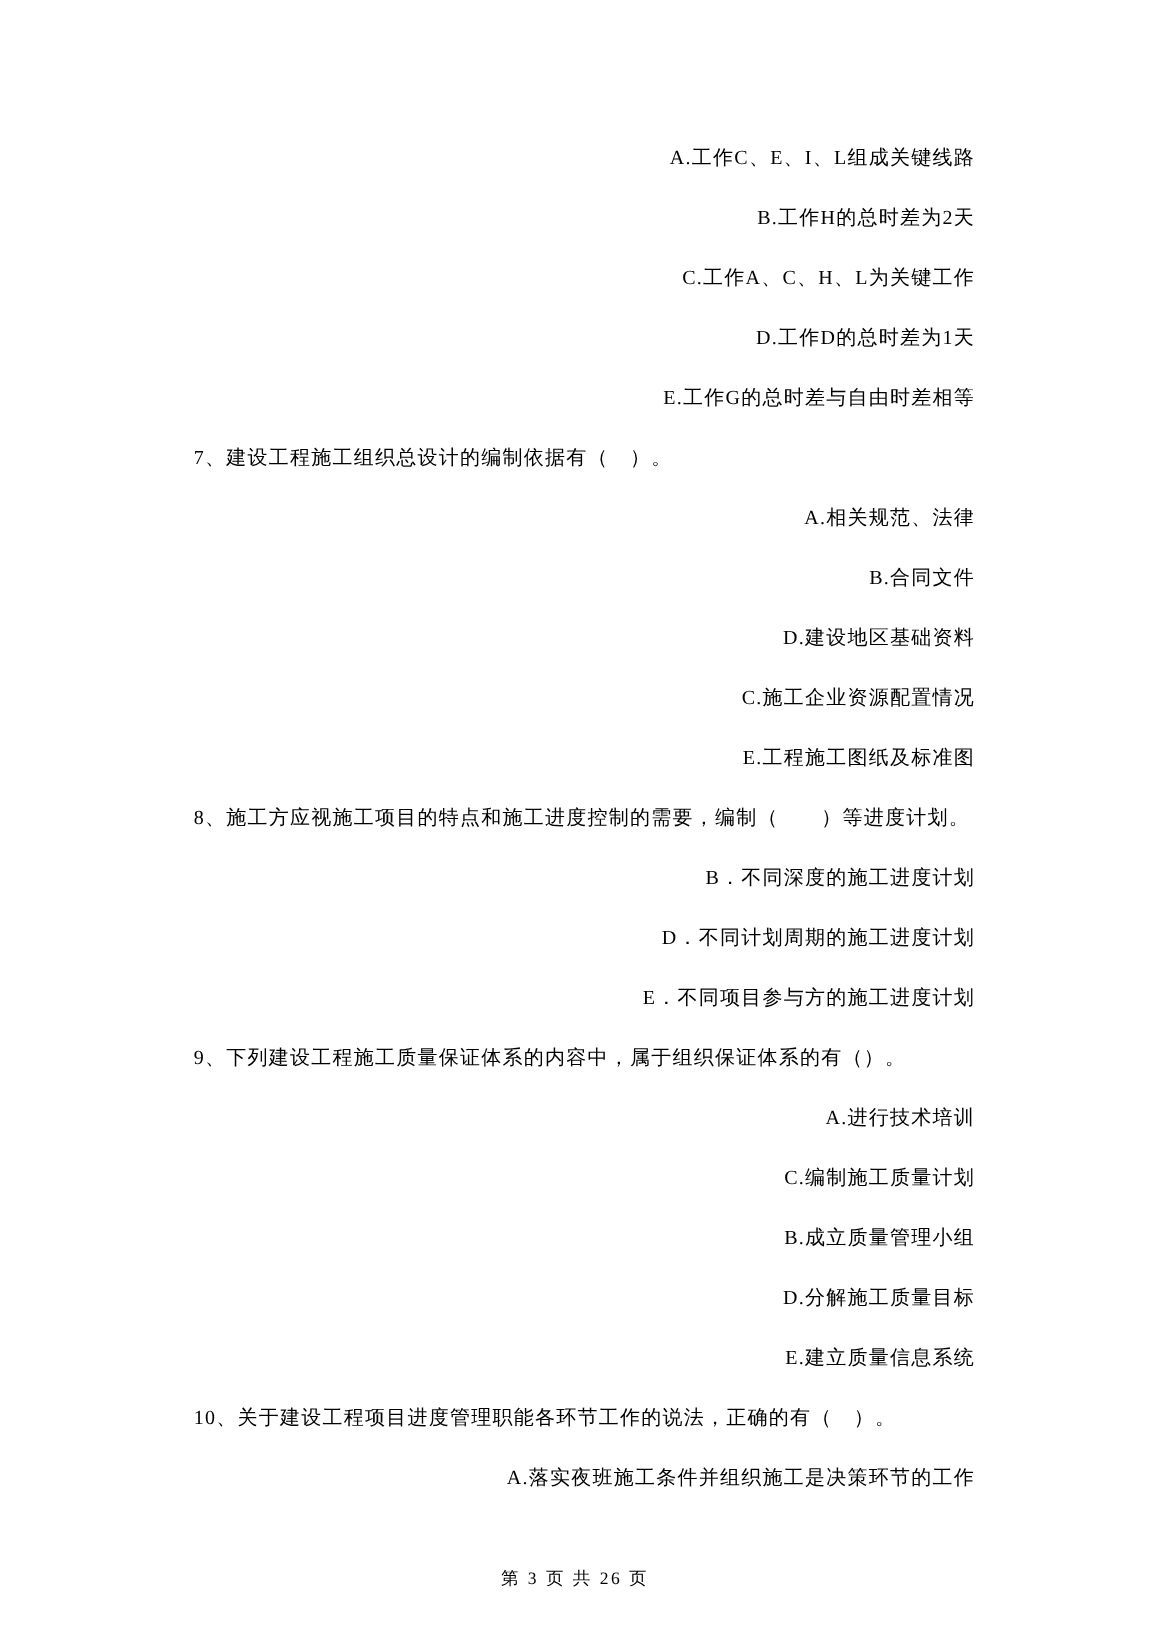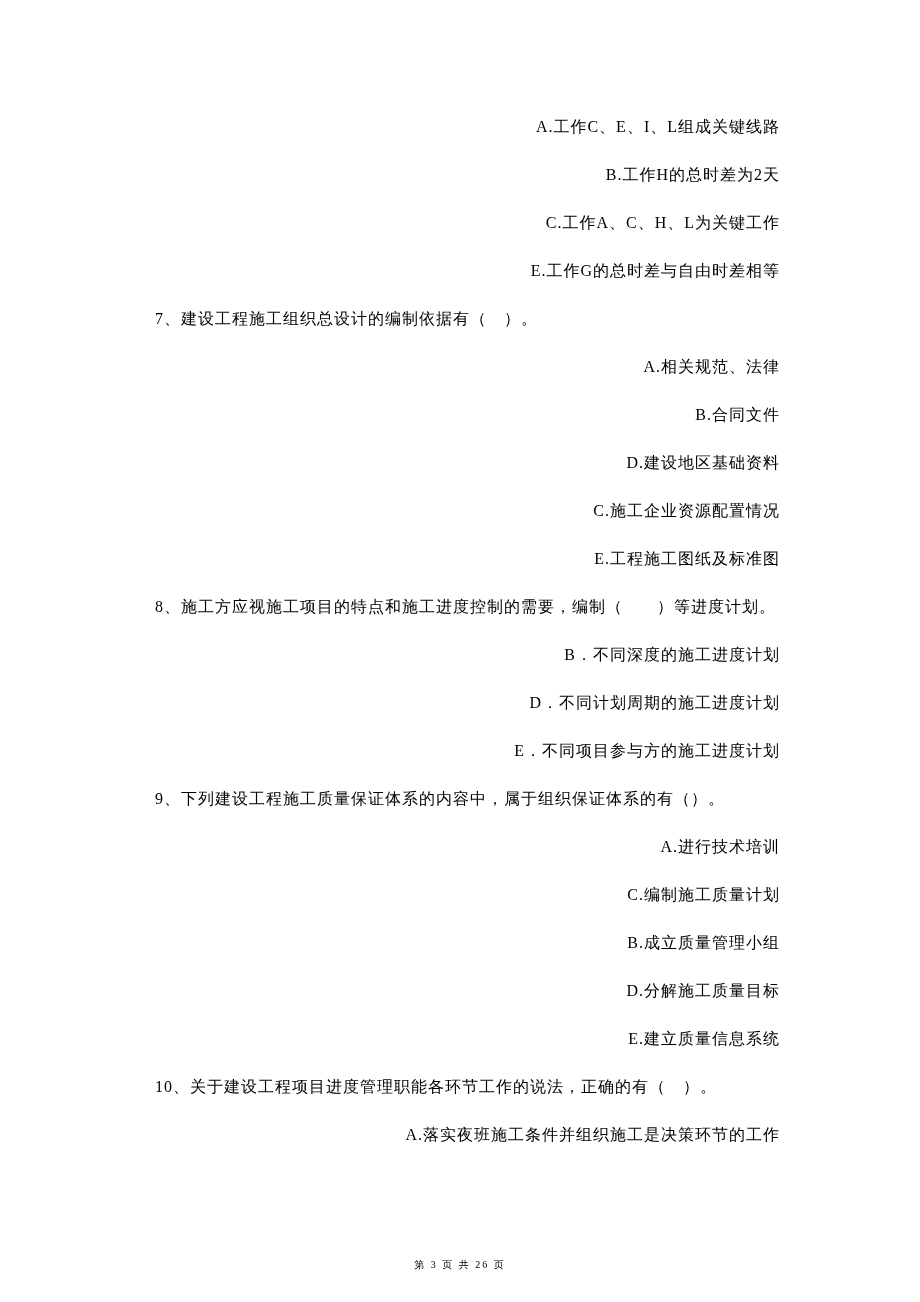--- a/index.html
+++ b/index.html
@@ -27,32 +27,33 @@
     margin: 0 0 24px 0;
     line-height: 1.5;
     letter-spacing: 1px;
   }
   .footer {
     position: absolute;
     bottom: 30px;
     left: 0;
     right: 0;
     text-align: center;
-    font-size: 10px;
+    font-size: 14px;
     letter-spacing: 2px;
   }
 </style>
 </head>
 <body>
 
 <div class="page">
 
   <div class="option">A.工作C、E、I、L组成关键线路</div>
   <div class="option">B.工作H的总时差为2天</div>
   <div class="option">C.工作A、C、H、L为关键工作</div>
+  <div class="option">D.工作D的总时差为1天</div>
   <div class="option">E.工作G的总时差与自由时差相等</div>
 
   <div class="question">7、建设工程施工组织总设计的编制依据有（　）。</div>
   <div class="option">A.相关规范、法律</div>
   <div class="option">B.合同文件</div>
   <div class="option">D.建设地区基础资料</div>
   <div class="option">C.施工企业资源配置情况</div>
   <div class="option">E.工程施工图纸及标准图</div>
 
   <div class="question">8、施工方应视施工项目的特点和施工进度控制的需要，编制（　　）等进度计划。</div>

